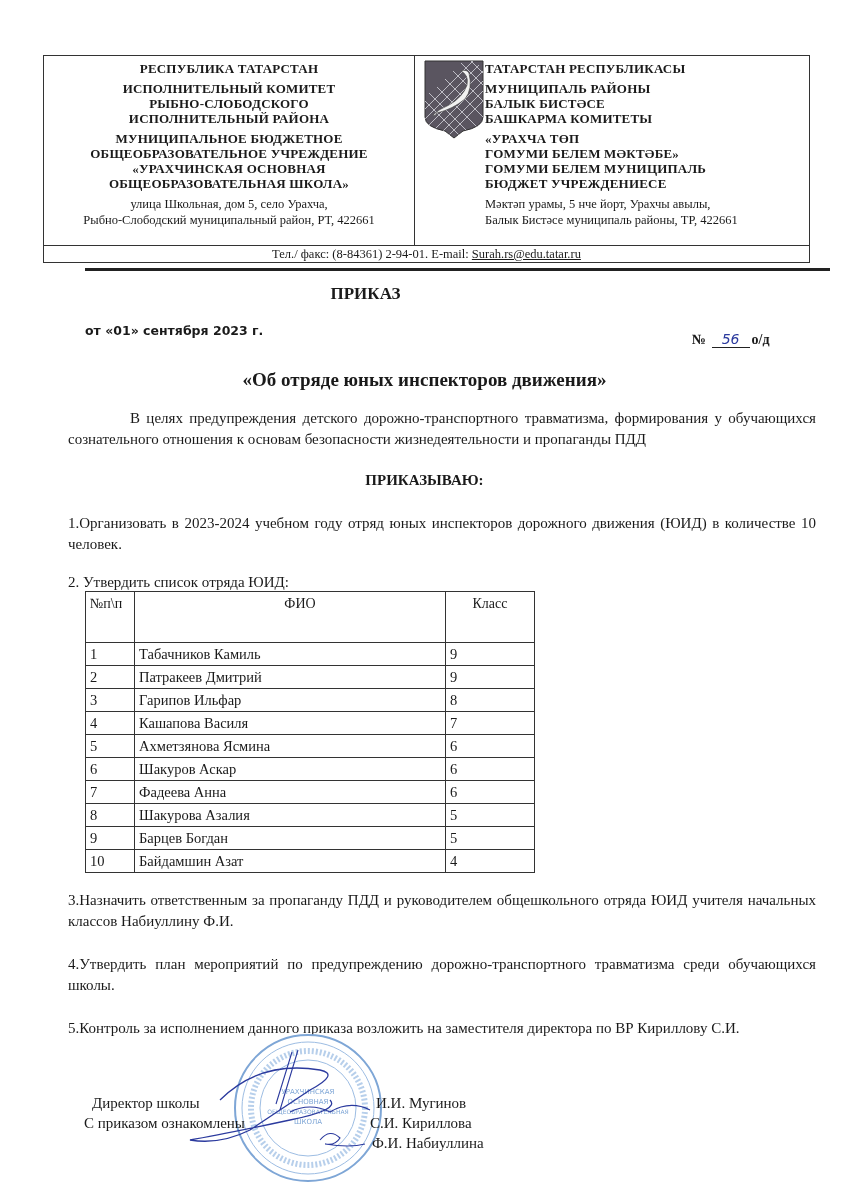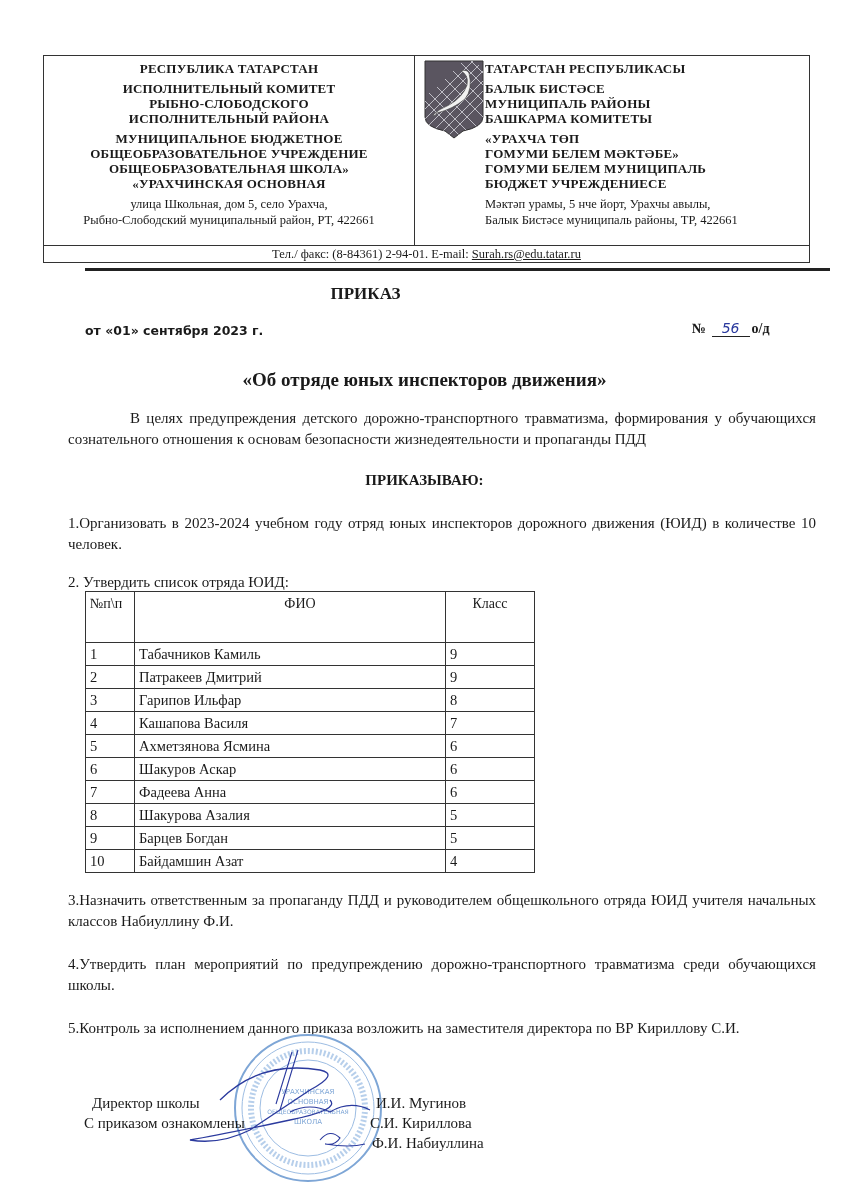--- a/index.html
+++ b/index.html
@@ -25,21 +25,21 @@
   .rule { position:absolute; left:85px; top:268px; width:745px; height:3px; background:#222; }
 
   
   .title { position:absolute; left:0; width:731px; top:284px; text-align:center;
            font-weight:bold; font-size:17px; }
   .date { position:absolute; left:85px; top:323px; font-family:"DejaVu Sans", sans-serif;
           font-weight:bold; font-size:12.5px; }
   .order-no { position:absolute; left:692px; top:320px; font-weight:bold; font-size:14px; }
   .order-no .numline { display:inline-block; width:38px; border-bottom:1px solid #222;
                        text-align:center; font-family:"DejaVu Sans", sans-serif; font-weight:normal;
-                       color:#2b3a9e; font-style:italic; font-size:14px; margin:0 2px; }
+                       color:#2b3a9e; font-style:italic; font-size:14px; margin:11px 2px; }
   .subject { position:absolute; left:0; width:849px; top:369px; text-align:center;
              font-weight:bold; font-size:19px; }
   .para { position:absolute; left:68px; width:748px; font-size:15px; line-height:21px;
           text-align:justify; }
   .para .indent { display:inline-block; width:62px; }
   .decree { position:absolute; left:0; width:849px; top:472px; text-align:center;
             font-weight:bold; font-size:15px; }
 
   
   table.list { position:absolute; left:85px; top:591px; border-collapse:collapse;
@@ -63,22 +63,22 @@
   <div class="lh-left">
     <div class="gap4"></div>
     <div class="lh-b">РЕСПУБЛИКА  ТАТАРСТАН</div>
     <div class="gap4"></div>
     <div class="lh-b">ИСПОЛНИТЕЛЬНЫЙ  КОМИТЕТ</div>
     <div class="lh-b">РЫБНО-СЛОБОДСКОГО</div>
     <div class="lh-b">ИСПОЛНИТЕЛЬНЫЙ  РАЙОНА</div>
     <div class="gap4"></div>
     <div class="lh-b">МУНИЦИПАЛЬНОЕ  БЮДЖЕТНОЕ</div>
     <div class="lh-b">ОБЩЕОБРАЗОВАТЕЛЬНОЕ  УЧРЕЖДЕНИЕ</div>
+    <div class="lh-b">«УРАХЧИНСКАЯ ОСНОВНАЯ</div>
     <div class="lh-b">ОБЩЕОБРАЗОВАТЕЛЬНАЯ  ШКОЛА»</div>
-    <div class="lh-b">«УРАХЧИНСКАЯ ОСНОВНАЯ</div>
     <div class="gap4"></div>
     <div class="lh-n">улица Школьная, дом 5, село Урахча,</div>
     <div class="lh-n">Рыбно-Слободский муниципальный район, РТ, 422661</div>
   </div>
 
   <div class="lh-right">
     <svg class="emblem" viewBox="0 0 62 80">
       <defs>
         <clipPath id="shield">
             <path d="M2 2 H60 V58 Q60 68 40 72 L31 79 L22 72 Q2 68 2 58 Z"></path>
@@ -88,22 +88,22 @@
       <g clip-path="url(#shield)" stroke="#d8d8e0" stroke-width="0.8">
         <path d="M0 40 L40 80 M6 34 L52 80 M14 28 L62 76 M22 20 L62 60 M30 12 L62 44 M38 4 L62 28 M46 0 L62 16"></path>
         <path d="M62 40 L22 80 M62 30 L12 80 M62 20 L2 80 M60 12 L0 72 M56 6 L0 62 M50 2 L0 52"></path>
       </g>
       <path d="M14 54 Q30 50 42 40 Q50 30 46 14 Q44 10 38 12 Q46 16 44 26 Q40 38 26 46 Q16 50 10 56 Q12 58 14 54 Z" fill="#f2f2f2" stroke="#333" stroke-width="0.6"></path>
     </svg>
     <div class="text">
       <div class="gap4"></div>
       <div class="lh-b">ТАТАРСТАН  РЕСПУБЛИКАСЫ</div>
       <div class="gap4"></div>
+      <div class="lh-b">МУНИЦИПАЛЬ  РАЙОНЫ</div>
       <div class="lh-b">БАЛЫК  БИСТӘСЕ</div>
-      <div class="lh-b">МУНИЦИПАЛЬ  РАЙОНЫ</div>
       <div class="lh-b">БАШКАРМА  КОМИТЕТЫ</div>
       <div class="gap4"></div>
       <div class="lh-b">«УРАХЧА ТӨП</div>
       <div class="lh-b">ГОМУМИ  БЕЛЕМ  МӘКТӘБЕ»</div>
       <div class="lh-b">ГОМУМИ  БЕЛЕМ  МУНИЦИПАЛЬ</div>
       <div class="lh-b">БЮДЖЕТ  УЧРЕЖДЕНИЕСЕ</div>
       <div class="gap4"></div>
       <div class="lh-n">Мәктәп урамы, 5 нче йорт, Урахчы авылы,</div>
       <div class="lh-n">Балык Бистәсе муниципаль районы, ТР, 422661</div>
     </div>

